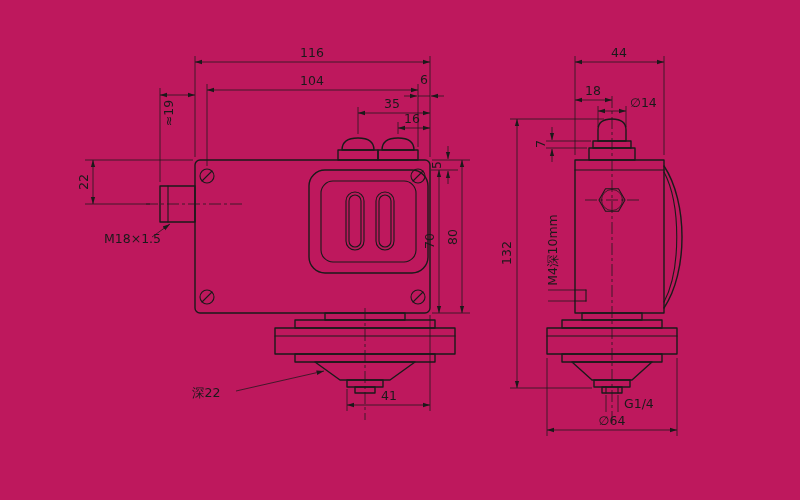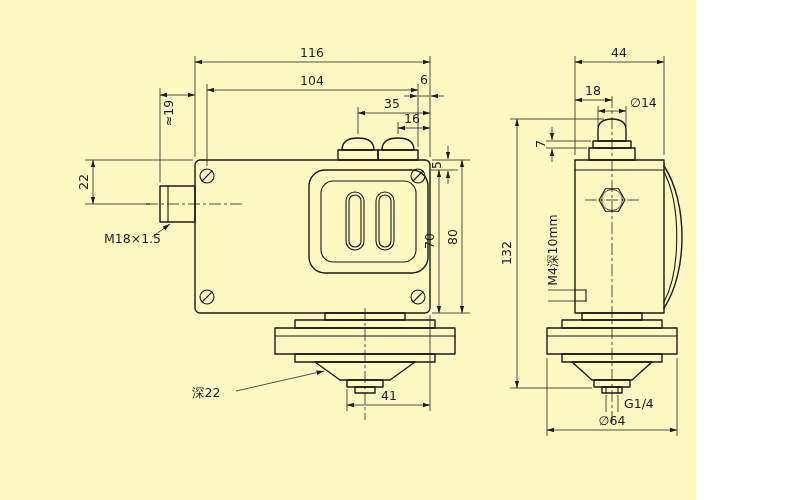--- a/index.html
+++ b/index.html
@@ -1,16 +1,16 @@
 <!DOCTYPE html>
 <html><head>
 <meta charset="utf-8">
 <style>
   html,body { margin:0; padding:0; background:#ffffff; }
-  .page { width:696px; height:500px; background:#fef9c3; position:relative; overflow:hidden; }
+  .page { width:800px; height:500px; background:#be185d; position:relative; overflow:hidden; }
   svg { display:block; }
   svg text { font-family:"DejaVu Sans", sans-serif; font-size:12.5px; fill:#1a1a1a; }
   .o  { fill:none; stroke:#1a1a1a; stroke-width:1.4; stroke-linejoin:round; stroke-linecap:round; }
   .o2 { fill:none; stroke:#1a1a1a; stroke-width:1.1; stroke-linejoin:round; stroke-linecap:round; }
   .t  { fill:none; stroke:#1a1a1a; stroke-width:0.75; }
   .c  { fill:none; stroke:#1a1a1a; stroke-width:0.75; stroke-dasharray:12 3 3 3; }
 </style>
 </head>
 <body>
 

